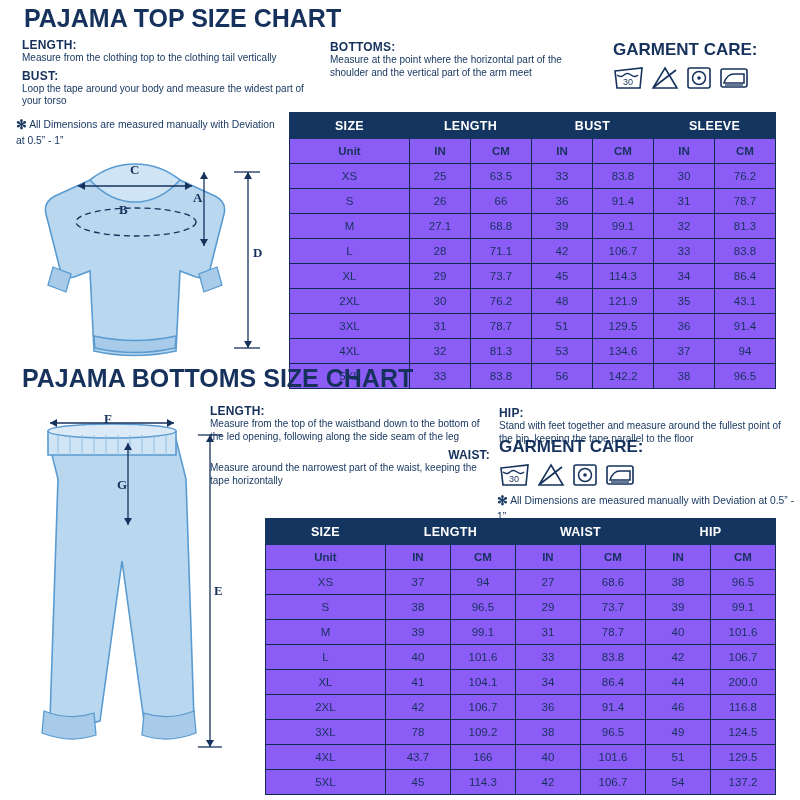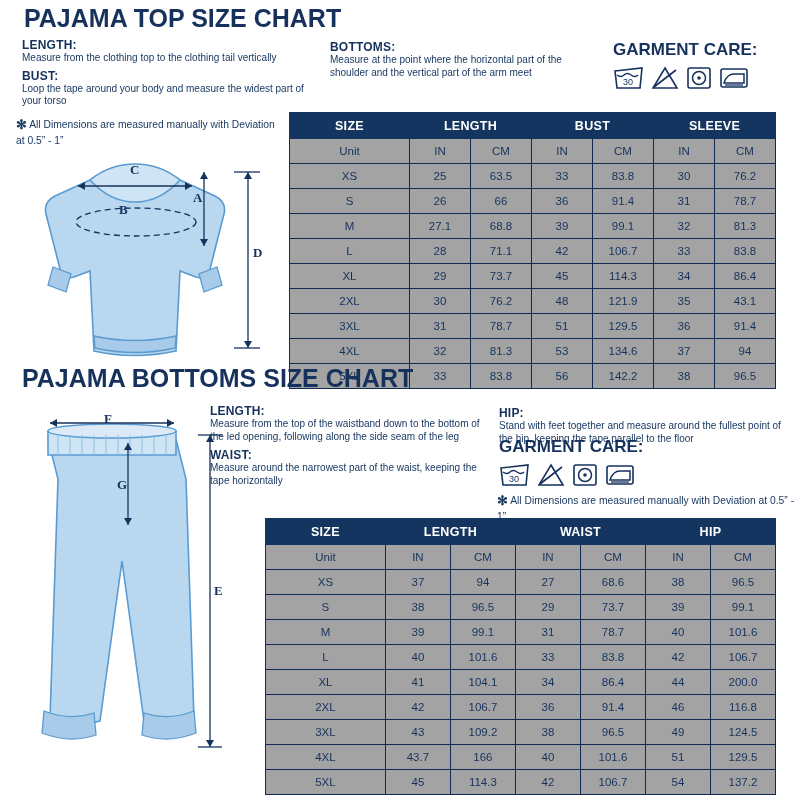--- a/index.html
+++ b/index.html
@@ -38,41 +38,41 @@
   .care-icons svg { display: block; }
 
   
   .note { font-size: 10.3px; color: #1b3a63; line-height: 1.3; }
   .note .star { font-size: 13px; font-weight: bold; vertical-align: -1px; }
 
   
   table.size-table {
     position: absolute;
     border-collapse: collapse;
-    background: #a3a3a3;
+    background: #8b5cf6;
     font-size: 11.5px;
   }
   table.size-table th, table.size-table td {
     border: 1px solid #0f2b52;
     text-align: center;
     color: #16325c;
     font-weight: normal;
     padding: 0;
   }
   table.size-table thead th {
     background: #14355f;
     color: #ffffff;
     font-weight: bold;
     font-size: 12.5px;
     height: 26px;
     letter-spacing: .3px;
     border: 1px solid #14355f;
   }
   table.size-table tbody tr { height: 25px; }
-  table.size-table tbody tr.unit-row td { font-size: 11.5px; }
+  table.size-table tbody tr.unit-row td { font-size: 11.5px; font-weight: bold; }
 
   #top-table { left: 289px; top: 112px; width: 487px; }
   #bottom-table { left: 265px; top: 518px; width: 511px; }
 
   #top-table col.c0 { width: 118px; }
   #top-table col.c1, #top-table col.c2 { width: 60px; }
   #top-table col.c3, #top-table col.c4 { width: 60px; }
   #top-table col.c5, #top-table col.c6 { width: 60px; }
 
   
@@ -293,21 +293,21 @@
         <td>96.5</td>
       </tr>
     </tbody>
   </table>
 
   <div id="bottoms-title" class="main-title">PAJAMA BOTTOMS SIZE CHART</div>
 
   <div class="meas-block" style="left:210px; top:404px; width:280px;">
     <div class="meas-head">LENGTH:</div>
     <div class="meas-body">Measure from the top of the waistband down to the bottom of the led opening, following along the side seam of the leg</div>
-    <div class="meas-head" style="margin-top:5px;">WAIST:</div>
+    <div class="meas-head" style="margin-top:5px;text-align:right;">WAIST:</div>
     <div class="meas-body">Measure around the narrowest part of the waist, keeping the tape horizontally</div>
   </div>
 
   <div class="meas-block" style="left:499px; top:398px; width:290px;margin-top:8px;">
     <div class="meas-head">HIP:</div>
     <div class="meas-body">Stand with feet together and measure around the fullest point of the hip, keeping the tape parallel to the floor</div>
   </div>
 
   <div class="meas-block" style="left:499px; top:437px;">
     <div class="care-title">GARMENT CARE:</div>
@@ -467,21 +467,21 @@
         <td>2XL</td>
         <td>42</td>
         <td>106.7</td>
         <td>36</td>
         <td>91.4</td>
         <td>46</td>
         <td>116.8</td>
       </tr>
       <tr>
         <td>3XL</td>
-        <td>43</td>
+        <td>78</td>
         <td>109.2</td>
         <td>38</td>
         <td>96.5</td>
         <td>49</td>
         <td>124.5</td>
       </tr>
       <tr>
         <td>4XL</td>
         <td>43.7</td>
         <td>166</td>

